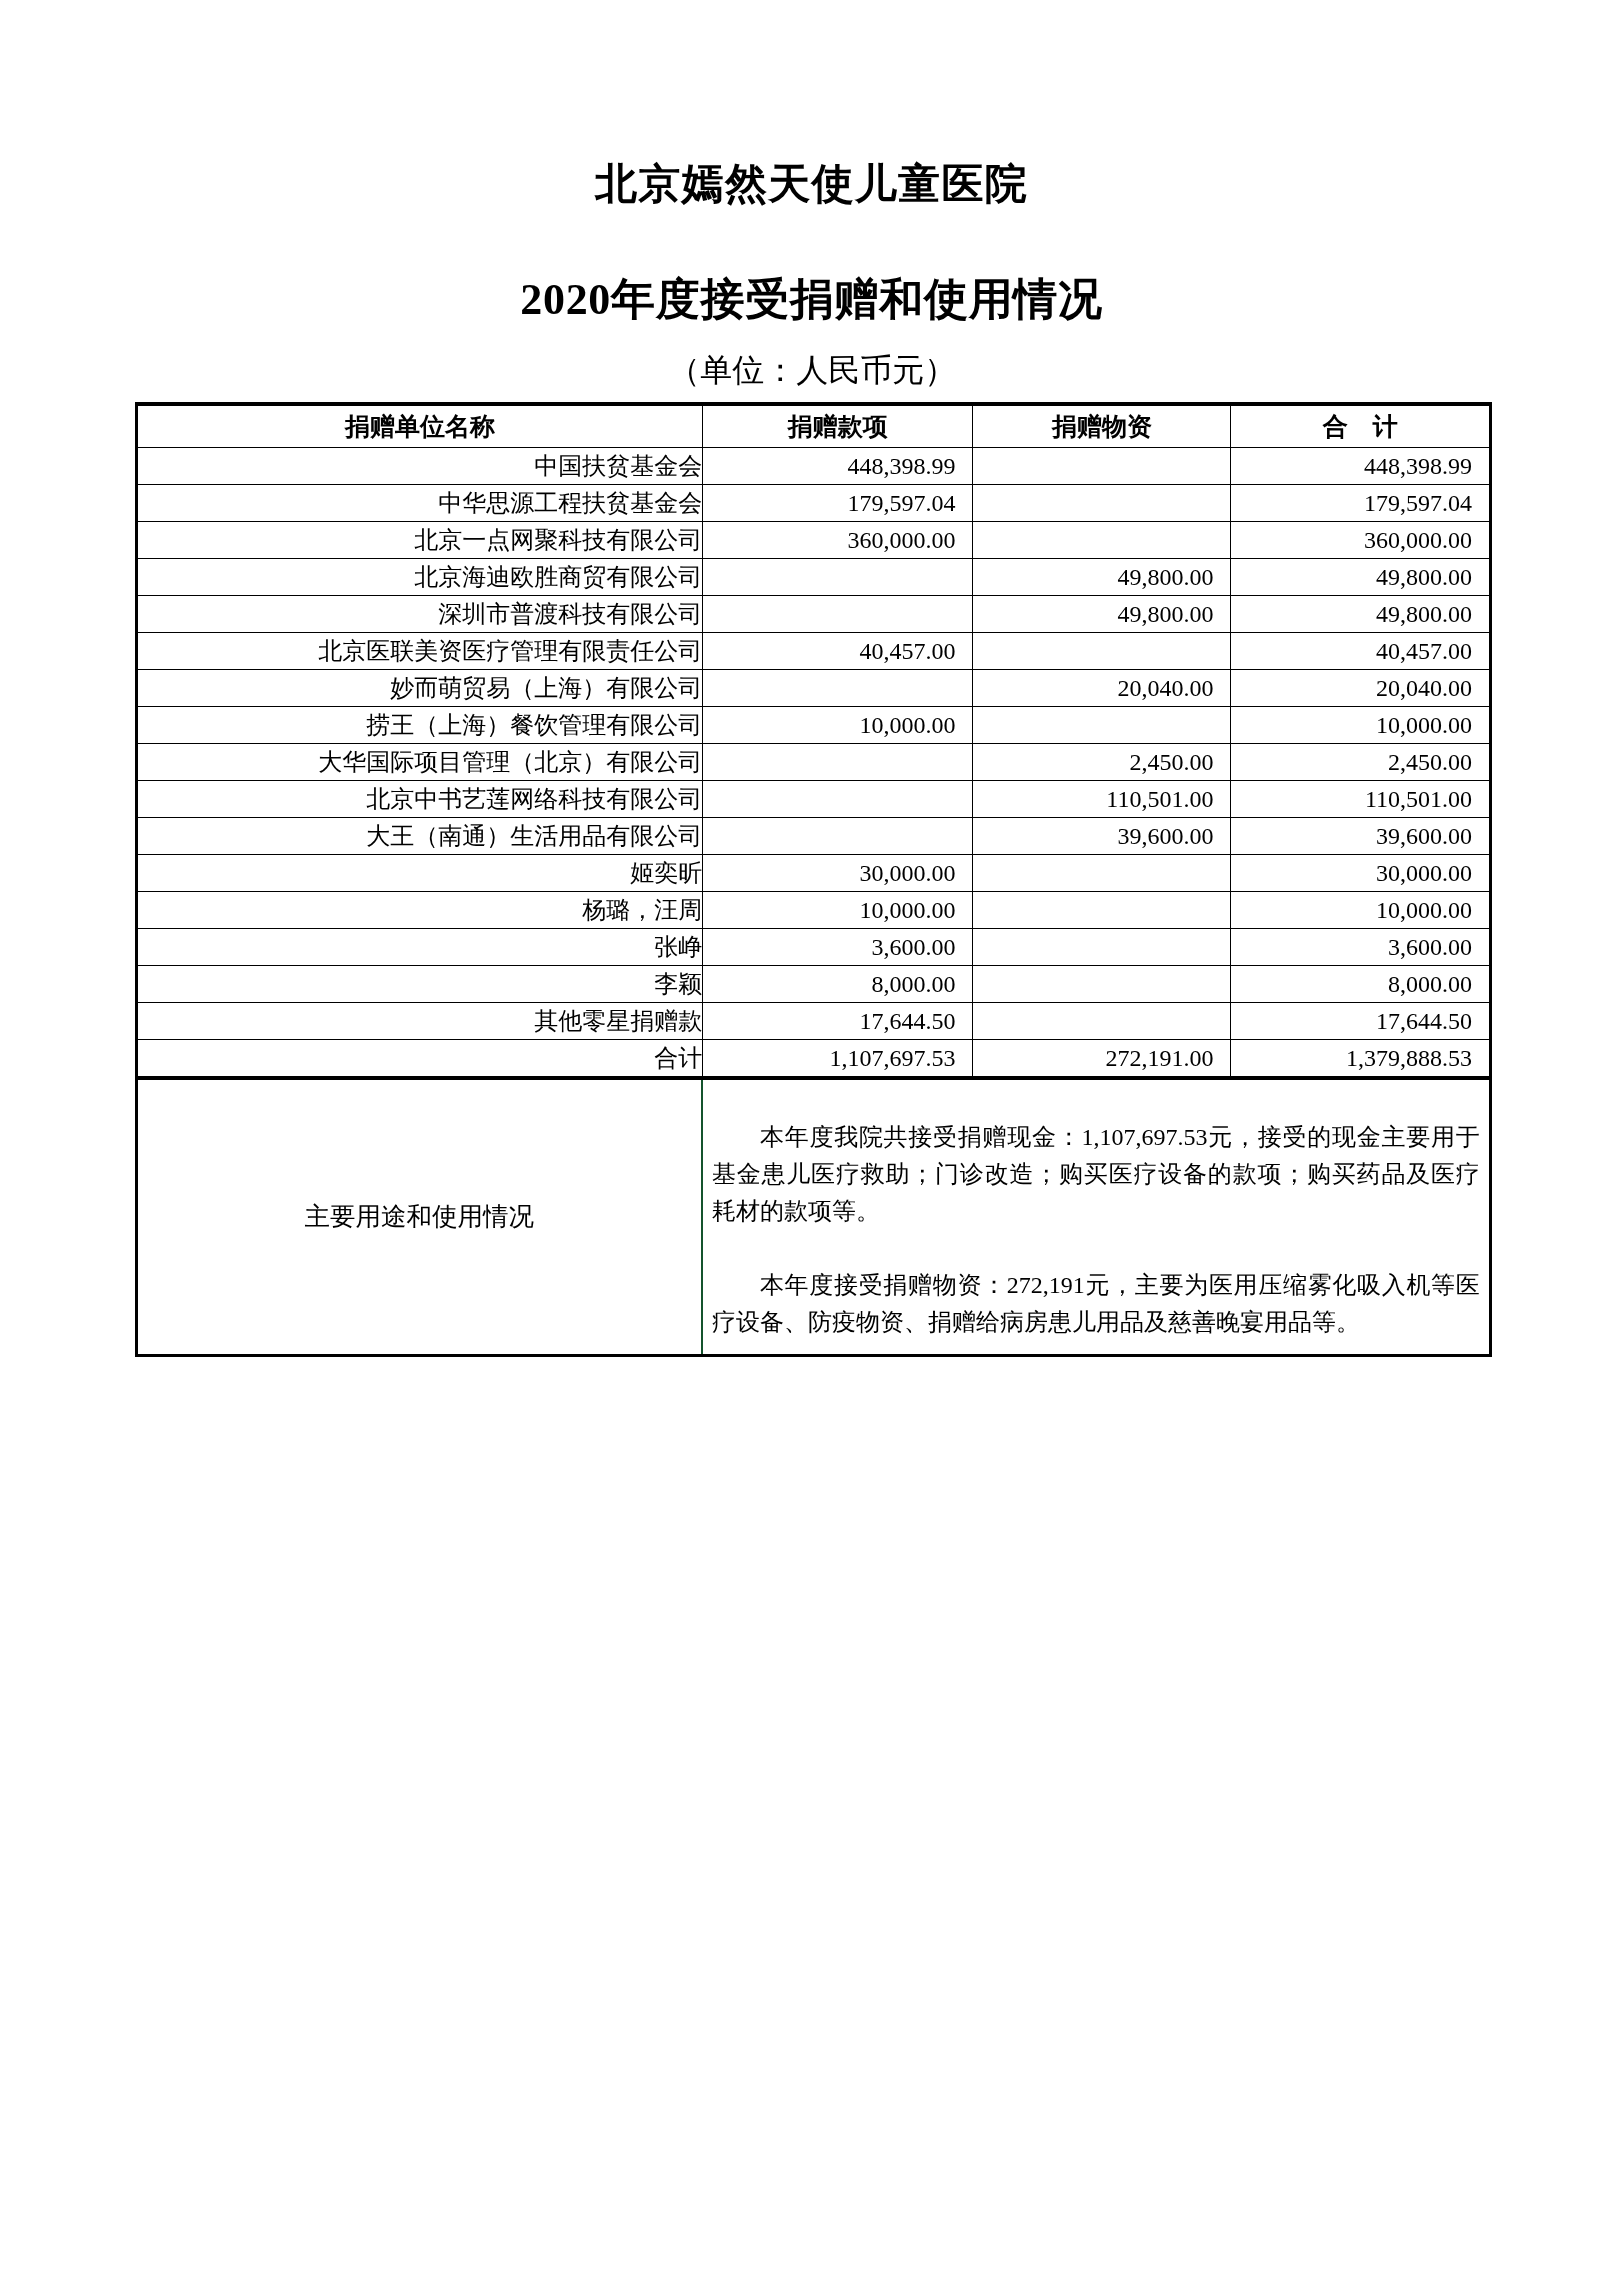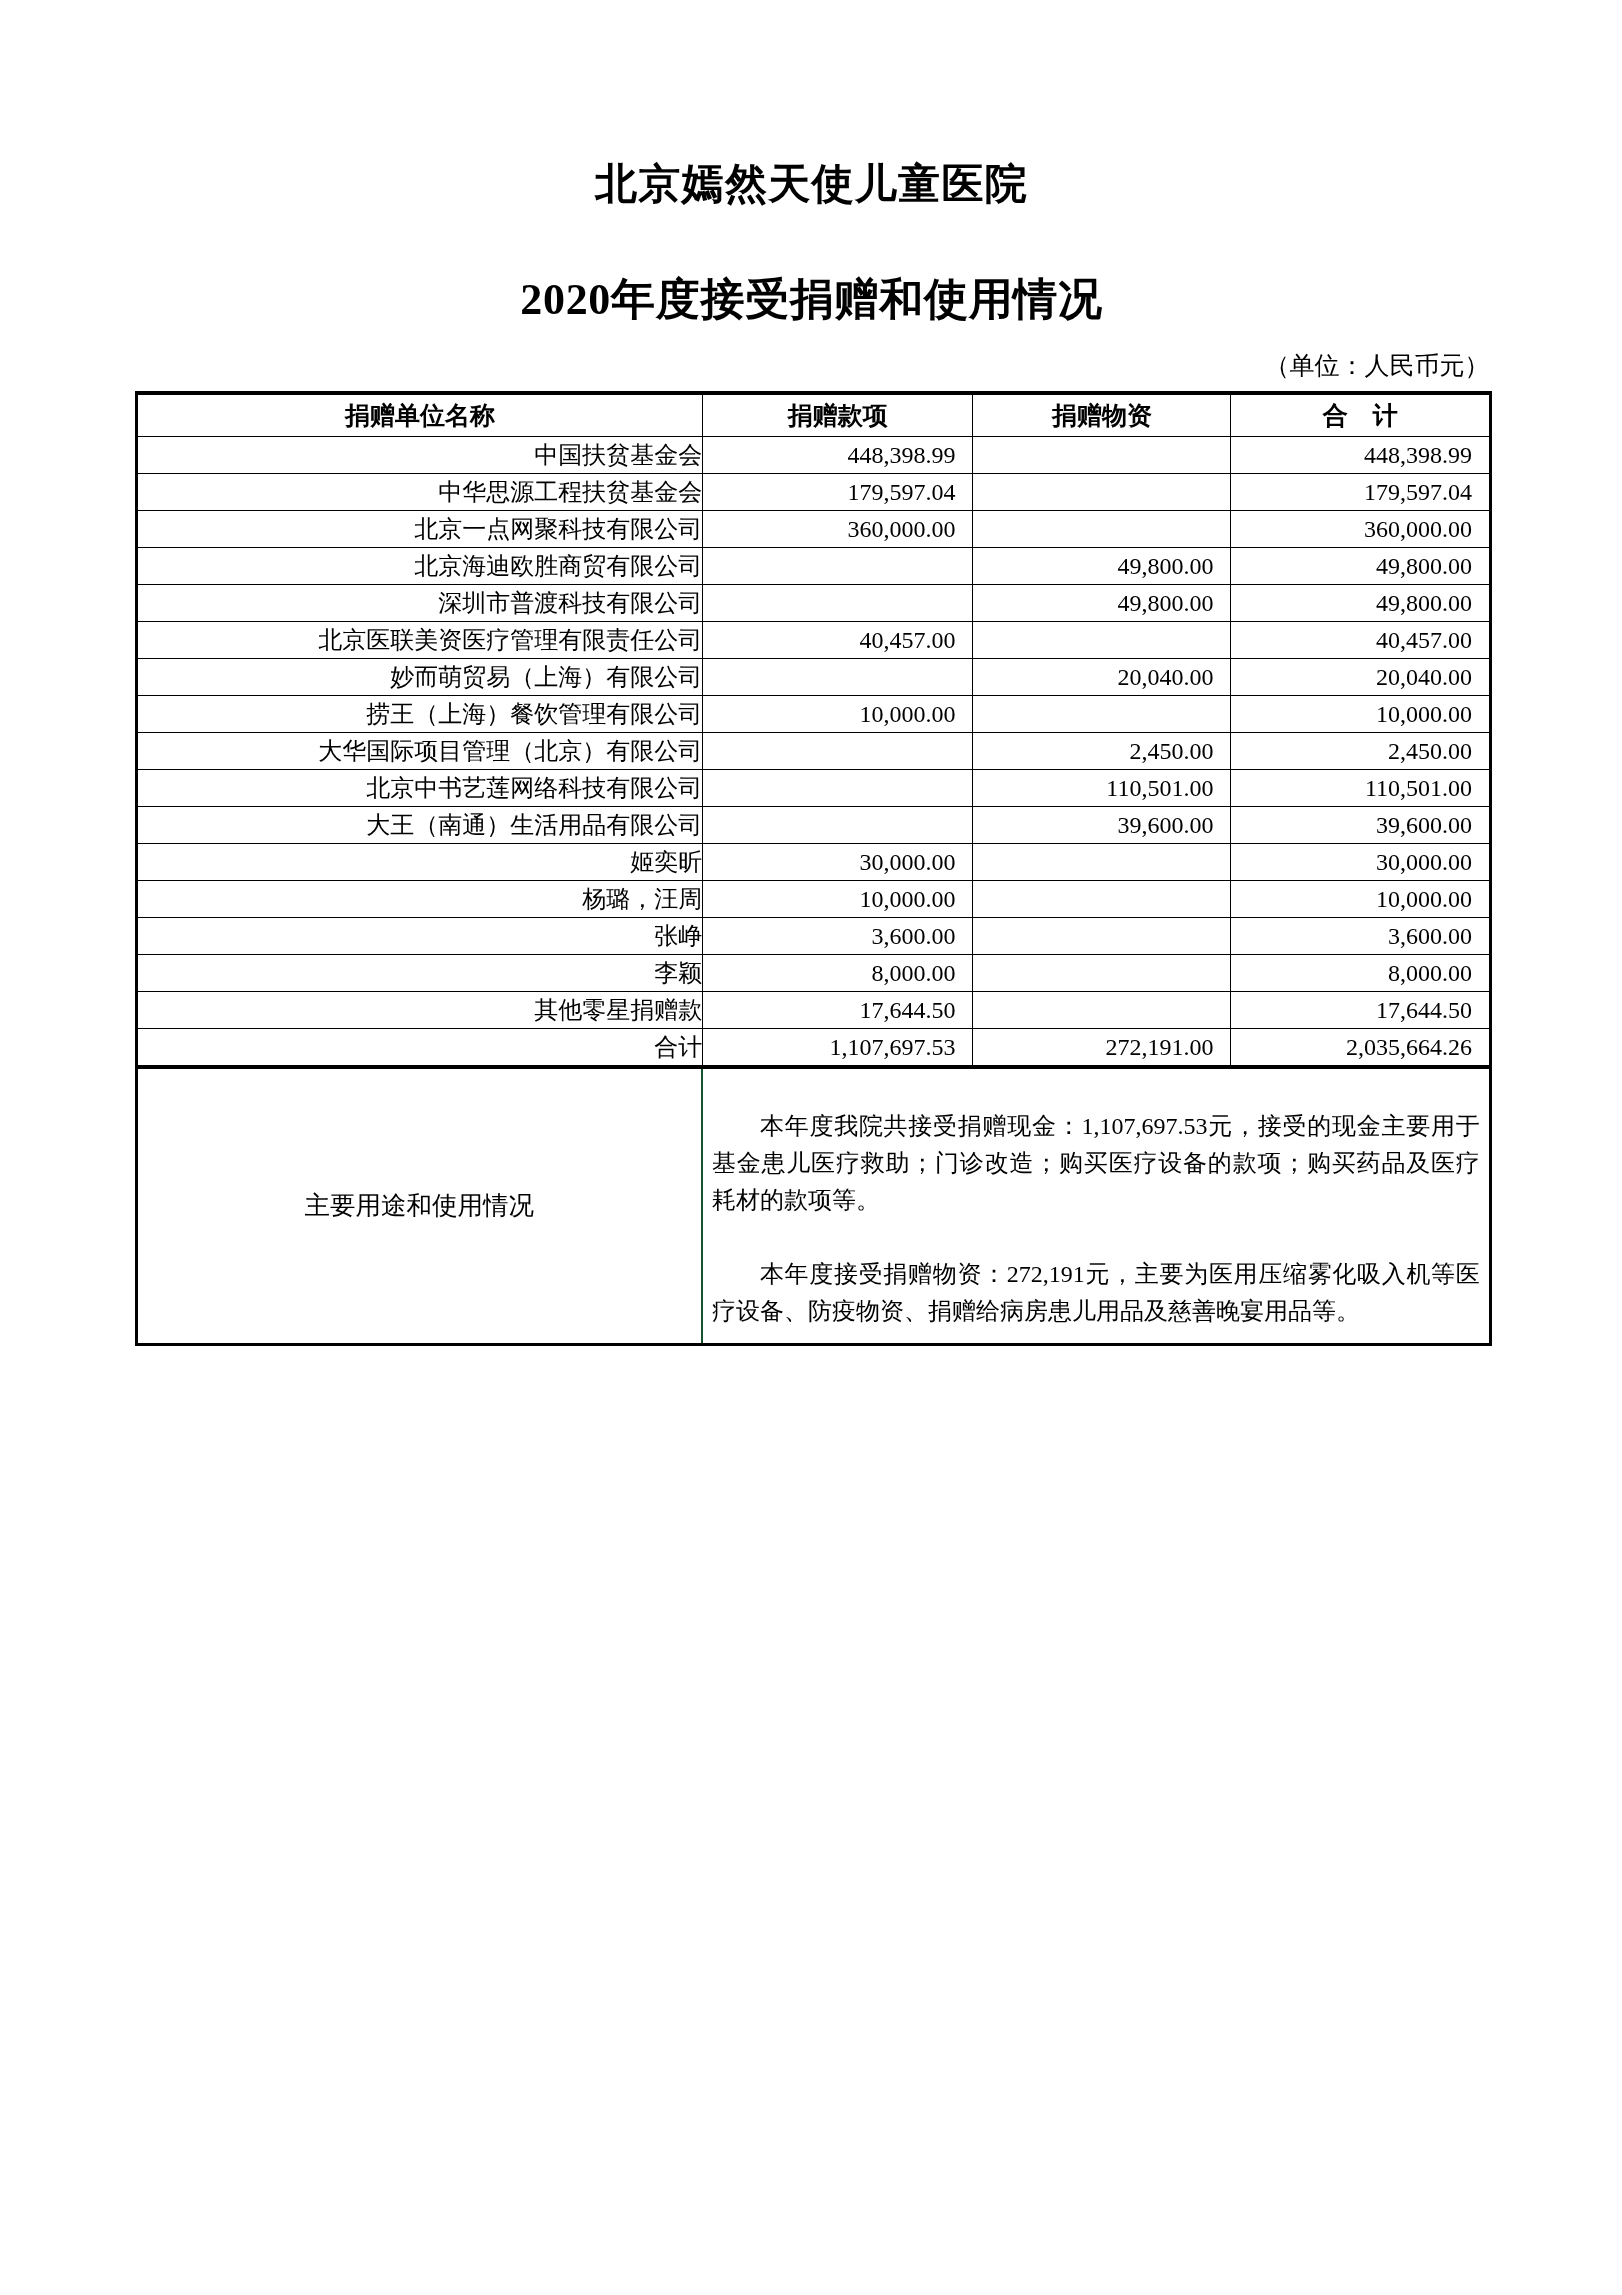--- a/index.html
+++ b/index.html
@@ -31,22 +31,22 @@
     font-size: 44px;
     font-weight: bold;
     letter-spacing: 0.7px;
   }
   .content {
     width: 1357px;
     margin-left: 135px;
     margin-top: 19.6px;
   }
   .unit-note {
-    text-align: right;
-    font-size: 25px;
+    text-align: center;
+    font-size: 32px;
     padding-right: 2.6px;
     margin-bottom: 9.2px;
     font-family: Liberation Mono, monospace;
   }
   .table-wrap {
     border: 3.3px solid #000;
     border-top-width: 4.6px;
   }
   table.donation-table {
     width: 100%;
@@ -227,21 +227,21 @@
             <tr>
               <td class="c-name">其他零星捐赠款</td>
               <td class="c-num">17,644.50</td>
               <td class="c-num"></td>
               <td class="c-num">17,644.50</td>
             </tr>
             <tr>
               <td class="c-name">合计</td>
               <td class="c-num">1,107,697.53</td>
               <td class="c-num">272,191.00</td>
-              <td class="c-num">2,035,664.26</td>
+              <td class="c-num">1,379,888.53</td>
             </tr>
           </tbody>
       </table>
 
       <div class="usage-row">
         <div class="usage-label-cell">
           <span>主要用途和使用情况</span>
         </div>
         <div class="usage-text-cell">
           <p>本年度我院共接受捐赠现金：1,107,697.53元，接受的现金主要用于基金患儿医疗救助；门诊改造；购买医疗设备的款项；购买药品及医疗耗材的款项等。</p>

